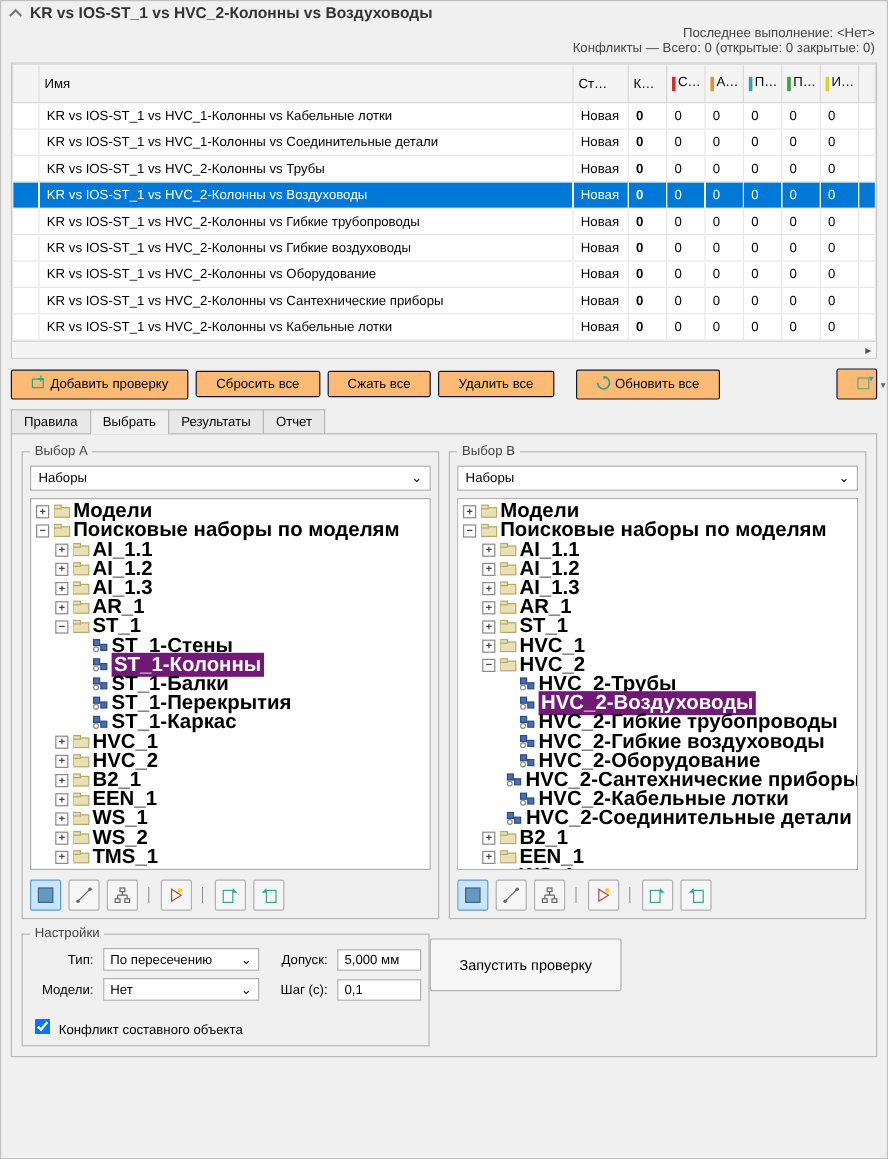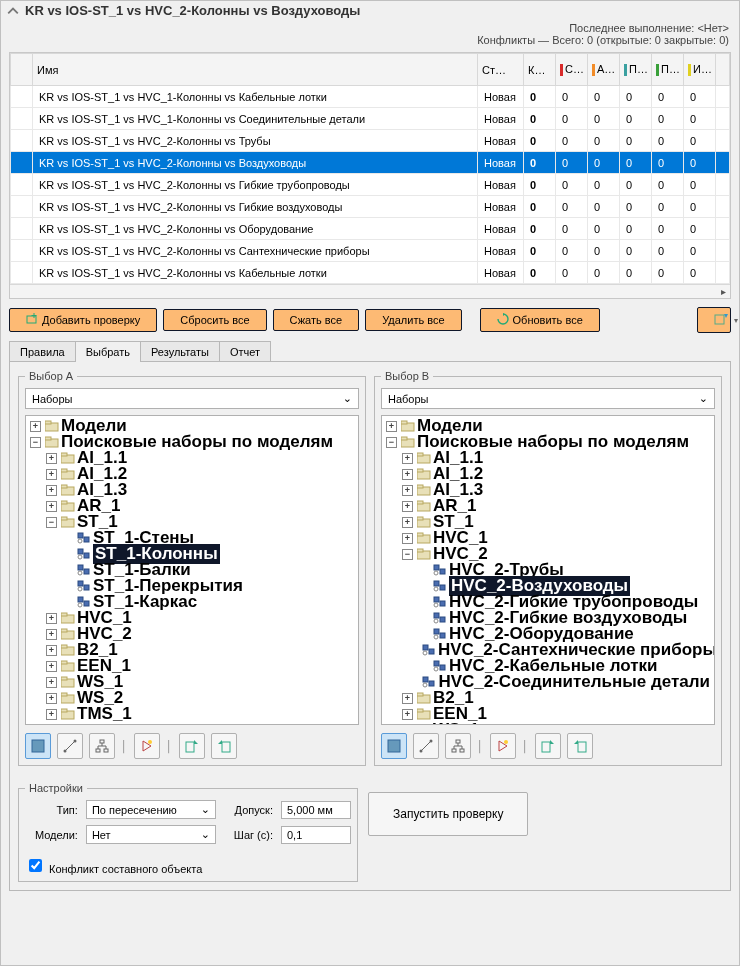--- a/index.html
+++ b/index.html
@@ -30,25 +30,25 @@
   .tree-box { border: 1px solid #b0b0b0; background: #fff; height: 310px; margin-top: 6px; overflow: auto; padding: 2px 4px; }
   .tree ul { list-style: none; margin: 0; padding-left: 16px; }
   .tree > ul { padding-left: 0; }
   .node { display: flex; align-items: center; gap: 2px; font-size: 17px; font-weight: bold; color: #000; white-space: nowrap; height: 16px; }
   .expander { width: 11px; height: 11px; border: 1px solid #888; background: #fff; display: inline-flex; align-items: center; justify-content: center; font-size: 9px; line-height: 1; color: #444; cursor: pointer; margin-right: 2px; }
   .expander.minus::before { content: "−"; }
   .expander.plus::before { content: "+"; }
   .expander.none { border: none; background: transparent; width: 11px; }
   .ico { width: 14px; height: 12px; display: inline-flex; align-items: center; justify-content: center; }
   .ico svg { width: 14px; height: 12px; }
-  .sel-label { background: #0f172a; color: #fff; padding: 0 2px; }
+  .sel-label { background: #701a75; color: #fff; padding: 0 2px; }
   .toolbox { display: flex; gap: 6px; margin-top: 8px; align-items: center; }
   .toolbtn { width: 26px; height: 26px; border: 1px solid #b0b0b0; background: #f6f6f6; display: flex; align-items: center; justify-content: center; cursor: pointer; border-radius: 2px; }
   .toolbtn.active { background: #cce4f7; border-color: #5a9bd8; }
-  .settings-row { display: flex; gap: 10px; margin-top: 16px; align-items: stretch; }
+  .settings-row { display: flex; margin-top: 6px; align-items: stretch; }
   .settings-grid { display: grid; grid-template-columns: auto 130px auto 70px; gap: 6px 8px; align-items: center; font-size: 11px; }
   .settings-grid label { text-align: right; }
   .settings-grid .combo2, .settings-grid .txt { border: 1px solid #b0b0b0; padding: 2px 5px; font-size: 11px; background: #fff; width: 100%; display: flex; justify-content: space-between; align-items: center; }
   .cb-row { display: flex; align-items: flex-end; gap: 4px; font-size: 11px; margin-top: 6px; grid-column: 1 / -1; }
   .runbtn { border: 1px solid #b0b0b0; padding: 14px 24px; font-size: 12px; background: #f6f6f6; cursor: pointer; border-radius: 2px; align-self: flex-start; margin-top: 10px; }
   .vbar { color: #888; }
   .colhead-bar { display:inline-block; width:3px; height:12px; margin-right:2px; vertical-align:middle;}
   .small-iconbtn { width:30px; height:26px; }
 </style>
 </head>

